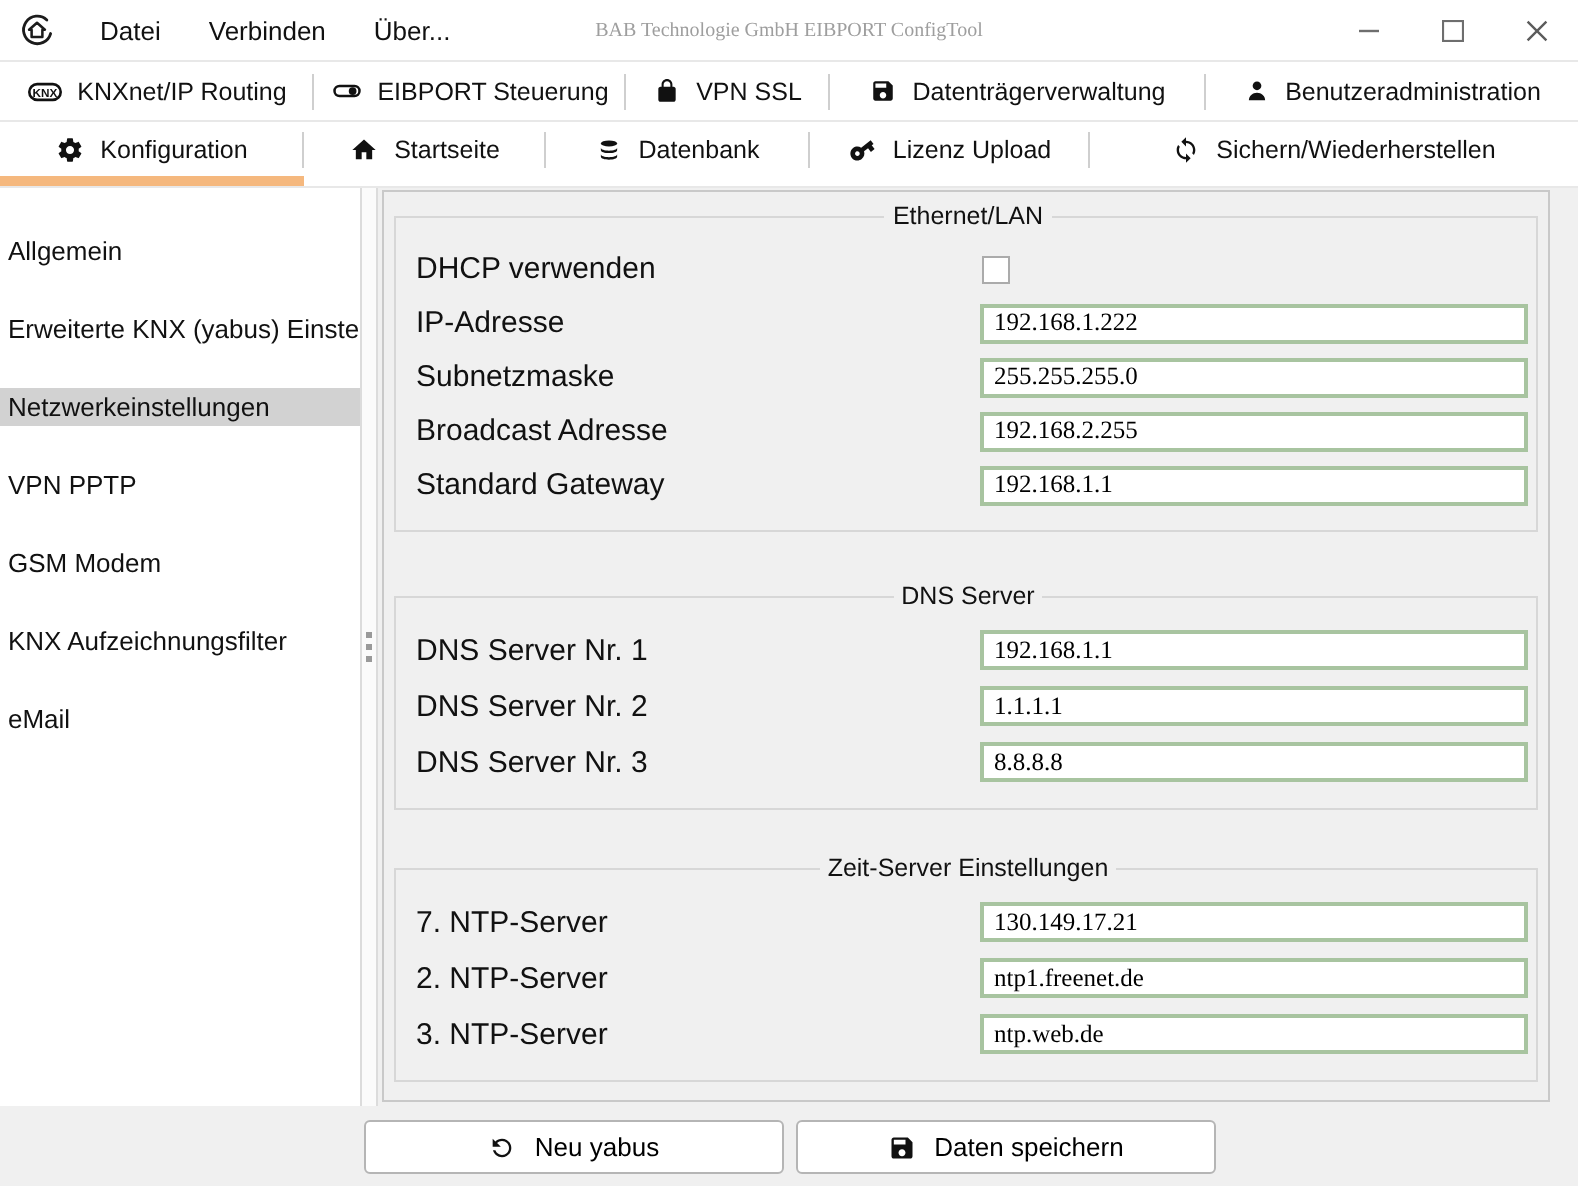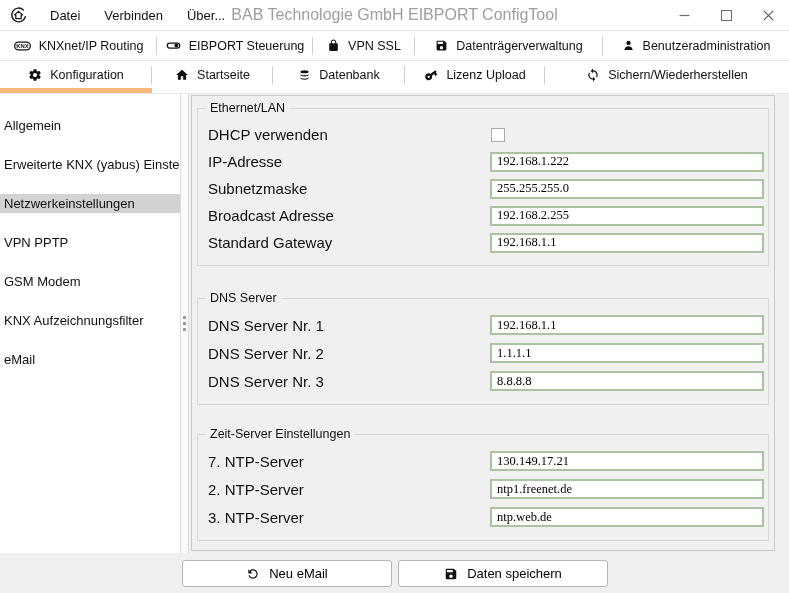--- a/index.html
+++ b/index.html
@@ -17,22 +17,22 @@
   body{font-family:"Liberation Sans",sans-serif;color:#111;}
   .window{width:789px;height:593px;background:var(--window-bg);outline:1px solid #cfcfcf;
           display:flex;flex-direction:column;overflow:hidden;}
 
   
   .titlebar{height:31px;display:flex;align-items:center;position:relative;
             border-bottom:1px solid var(--border-light);background:var(--window-bg);flex:0 0 31px;}
   .applogo{margin-left:9px;display:flex;align-items:center;}
   .menubar{display:flex;margin-left:10px;gap:0;align-items:flex-end;}
   .menu-item{font-size:13px;padding:0 12px;height:31px;display:flex;align-items:center;cursor:default;}
-  .win-title{position:absolute;left:50%;transform:translateX(-50%);font-size:16px;
-             color:var(--title-text);white-space:nowrap;}
+  .win-title{position:absolute;left:50%;transform:translateX(-50%);font-size:10px;
+             color:var(--title-text);white-space:nowrap;font-family:Liberation Serif, serif;}
   .win-controls{margin-left:auto;display:flex;height:100%;}
   .winbtn{width:42px;height:100%;display:flex;align-items:center;justify-content:center;}
 
   
   .tabrow{display:flex;background:var(--window-bg);position:relative;}
   .row1{height:30px;border-bottom:1px solid var(--border-light);flex:0 0 30px;}
   .row2{height:33px;border-bottom:1px solid var(--border-light);flex:0 0 33px;}
   .tab{display:flex;align-items:center;justify-content:center;gap:8px;font-size:12.5px;
        position:relative;cursor:default;white-space:nowrap;}
   .row2 .tab{padding-bottom:4px;}
@@ -57,21 +57,21 @@
   .sideitem.selected{background:var(--selected-item-bg);}
   .splitter{width:9px;background:#fbfbfb;border-left:1px solid #dcdcdc;border-right:1px solid #dcdcdc;
             display:flex;flex-direction:column;align-items:center;justify-content:center;gap:3px;cursor:col-resize;}
   .splitter i{width:3px;height:3px;background:#9a9a9a;display:block;}
   .main{flex:1;background:var(--panel-bg);padding:1px 14px 2px 2px;overflow:hidden;}
   .panel{height:100%;border:1px solid var(--panel-border);padding:5px 5px 0 5px;overflow:hidden;}
 
   fieldset{border:1px solid #d7d7d7;padding:6px 4px 9px 10px;background:transparent;}
   fieldset.fs-dns{margin-top:25px;}
   fieldset.fs-zeit{margin-top:22px;}
-  legend{font-size:12.5px;padding:0 4px;margin-left:-2px;}
+  legend{font-size:12.5px;padding:0 4px;margin-left:-2px;text-align:center;}
   .frow{display:flex;align-items:center;height:27px;}
   .fs-dns .frow,.fs-zeit .frow{height:28px;}
   .flabel{width:282px;font-size:15px;flex:0 0 282px;}
   .field{flex:1;height:20px;border:2px solid var(--input-border);background:#fff;
          font-family:Liberation Serif, serif;font-size:12.5px;padding:0 5px;outline:none;}
   .chk{appearance:none;-webkit-appearance:none;width:14px;height:14px;border:1px solid #ababab;
        background:#fff;margin-left:1px;}
 
   
   .footer{flex:0 0 40px;background:var(--panel-bg);display:flex;align-items:flex-start;
@@ -293,21 +293,21 @@
 
   <div class="footer">
     <button class="btn">
       <span class="ticon">
         <svg width="14" height="14" viewBox="0 0 24 24">
             <g transform="scale(-1,1) translate(-24,0)">
               <path fill="#111" d="M17.65 6.35C16.2 4.9 14.21 4 12 4c-4.42 0-7.99 3.58-7.99 8s3.57 8 7.99 8c3.73 0 6.84-2.55 7.73-6h-2.08c-.82 2.33-3.04 4-5.65 4-3.31 0-6-2.69-6-6s2.69-6 6-6c1.66 0 3.14.69 4.22 1.78L13 11h7V4l-2.35 2.35z"></path>
             </g>
           </svg>
       </span>
-      <span>Neu eMail</span>
+      <span>Neu yabus</span>
     </button>
     <button class="btn">
       <span class="ticon">
         <svg width="14" height="14" viewBox="0 0 24 24">
             <path fill="#111" d="M17 3H5c-1.11 0-2 .9-2 2v14c0 1.1.89 2 2 2h14c1.1 0 2-.9 2-2V7l-4-4zm-5 16c-1.66 0-3-1.34-3-3s1.34-3 3-3 3 1.34 3 3-1.34 3-3 3zm3-10H5V5h10v4z"></path>
           </svg>
       </span>
       <span>Daten speichern</span>
     </button>
   </div>

